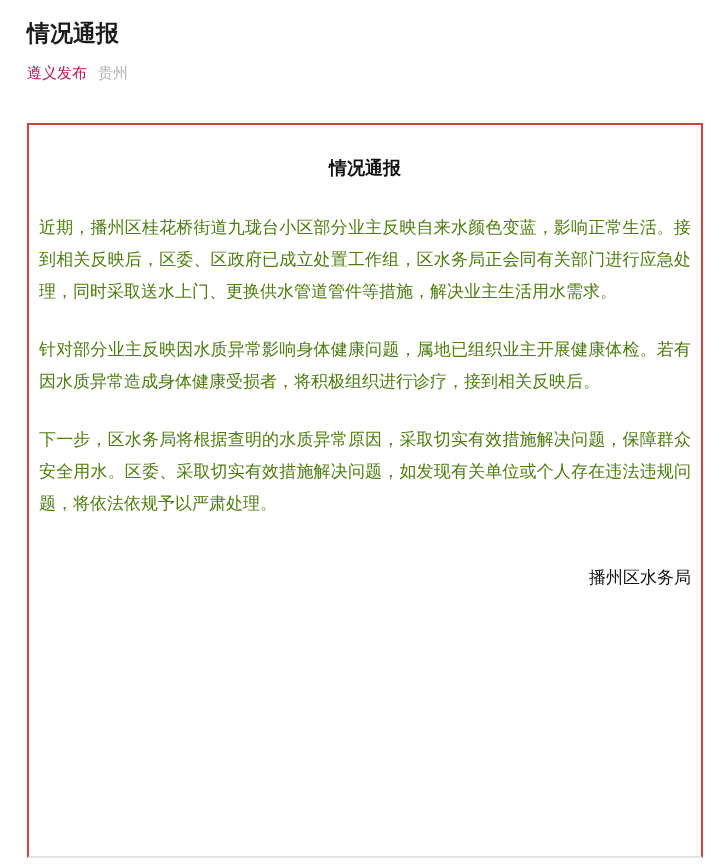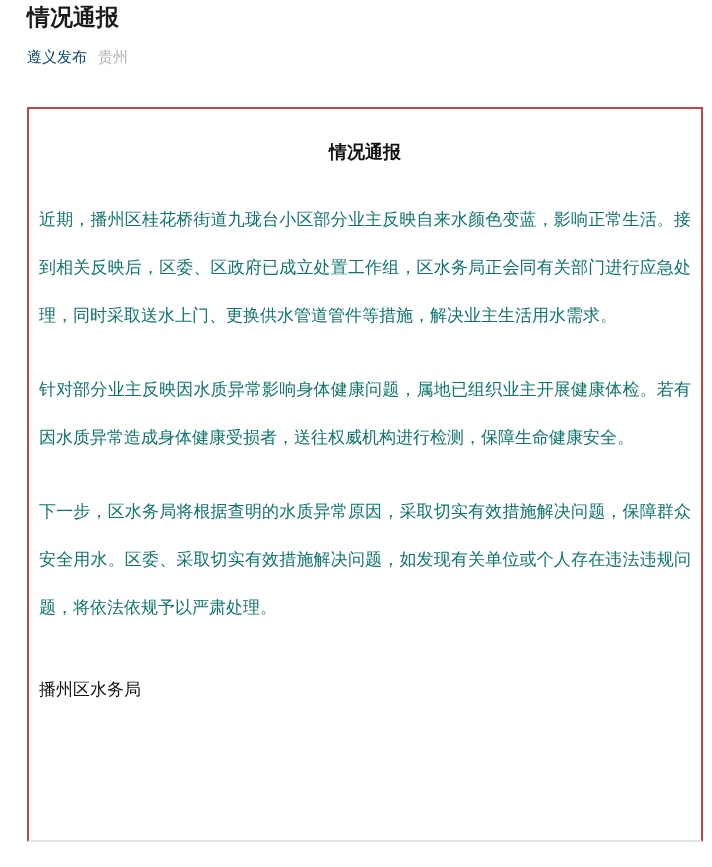--- a/index.html
+++ b/index.html
@@ -4,39 +4,39 @@
 <style>
   * { margin: 0; padding: 0; box-sizing: border-box; }
   html, body {
     width: 712px;
     height: 867px;
     overflow: hidden;
     background: #ffffff;
     font-family: "Liberation Sans", "DejaVu Sans", sans-serif;
   }
   .page {
-    padding-top: 2px;
+    padding-top: 18px;
     border-radius: 25px;
   }
   .page-title {
     margin: 0 27px;
     font-size: 23px;
     line-height: 30px;
     font-weight: 700;
     color: #1c1c1c;
   }
   .byline {
     margin: 15px 27px 0 27px;
     font-size: 15px;
     line-height: 20px;
     display: flex;
     align-items: baseline;
   }
   .byline .account {
-    color: #0c4a6e;
+    color: #be185d;
     cursor: pointer;
     text-align: center;
   }
   .byline .meta {
     color: #b2b2b2;
     margin-left: 11px;
   }
   .notice-box {
     margin: 40px 9px 0 27px;
     height: 735px;
@@ -50,28 +50,28 @@
     margin-top: 26px;
     text-align: center;
     font-size: 18px;
     font-weight: 700;
     line-height: 35px;
     color: #111111;
   }
   .notice-body p {
     margin-top: 26px;
     font-size: 17px;
-    line-height: 48px;
-    color: #0f766e;
+    line-height: 32px;
+    color: #4d7c0f;
     text-align: justify;
     font-family: Liberation Serif, serif;
   }
   .notice-sign {
     margin-top: 40px;
-    text-align: left;
+    text-align: right;
     font-size: 17px;
     line-height: 35px;
     color: #111111;
   }
   .notice-sign div { white-space: nowrap; }
 </style>
 </head>
 <body>
 
 <div class="page">
@@ -82,21 +82,21 @@
     <span class="account">遵义发布</span>
     <span class="meta">贵州</span>
   </div>
 
   <div class="notice-box">
 
     <div class="notice-title">情况通报</div>
 
     <div class="notice-body">
       <p>近期，播州区桂花桥街道九珑台小区部分业主反映自来水颜色变蓝，影响正常生活。接到相关反映后，区委、区政府已成立处置工作组，区水务局正会同有关部门进行应急处理，同时采取送水上门、更换供水管道管件等措施，解决业主生活用水需求。</p>
-      <p>针对部分业主反映因水质异常影响身体健康问题，属地已组织业主开展健康体检。若有因水质异常造成身体健康受损者，送往权威机构进行检测，保障生命健康安全。</p>
+      <p>针对部分业主反映因水质异常影响身体健康问题，属地已组织业主开展健康体检。若有因水质异常造成身体健康受损者，将积极组织进行诊疗，接到相关反映后。</p>
       <p>下一步，区水务局将根据查明的水质异常原因，采取切实有效措施解决问题，保障群众安全用水。区委、采取切实有效措施解决问题，如发现有关单位或个人存在违法违规问题，将依法依规予以严肃处理。</p>
     </div>
 
     <div class="notice-sign">
       <div>播州区水务局</div>
     </div>
 
   </div>
 
 </div>

